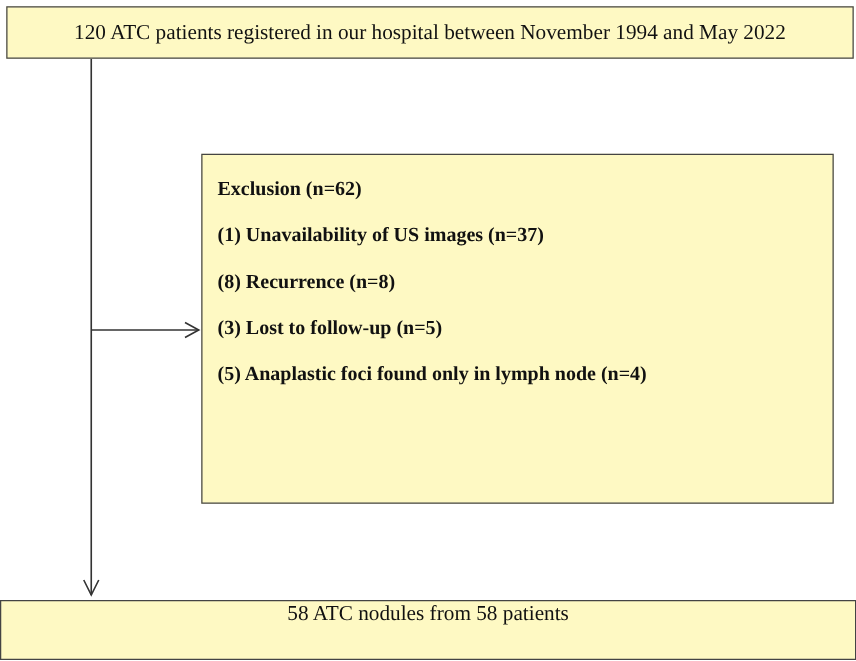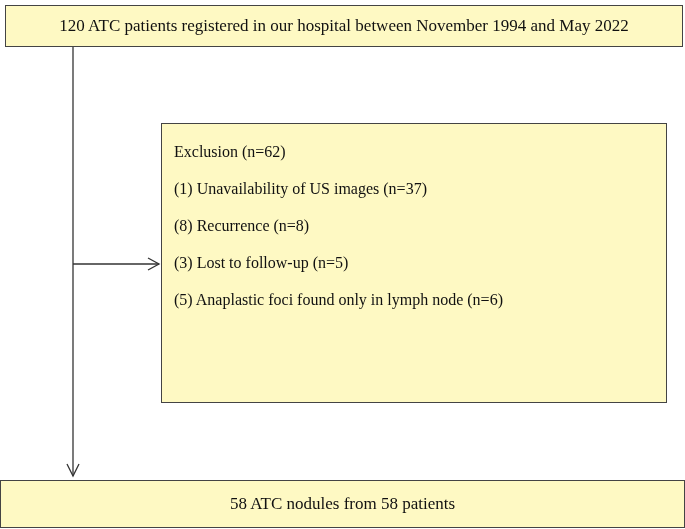--- a/index.html
+++ b/index.html
@@ -1,22 +1,22 @@
 <!DOCTYPE html>
 <html><head>
 <meta charset="utf-8">
 <style>
   html, body { margin:0; padding:0; background:#ffffff; }
   body { width:685px; height:529px; position:relative; overflow:hidden;
          font-family:"Liberation Serif", "DejaVu Serif", serif; color:#111; }
   .box { position:absolute; border:1px solid #444; background:#fef9c3; box-sizing:border-box; }
   #top-box { left:5px; top:5px; width:678px; height:42px; display:flex; align-items:center; justify-content:center; font-size:17px; }
-  #excl-box { left:161px; top:123px; width:506px; height:280px; padding:14px 0 0 12px; font-size:16px; }
+  #excl-box { left:161px; top:123px; width:506px; height:280px; padding:14px 0 0 12px; font-size:16px;font-weight:bold; }
   #excl-box .line { height:37px; line-height:28px; white-space:nowrap; }
-  #bottom-box { left:0px; top:480px; width:685px; height:48px; display:flex; align-items:center; justify-content:center; font-size:17px; }
+  #bottom-box { left:0px; top:480px; width:685px; height:48px; display:flex; align-items:flex-start; justify-content:center; font-size:17px; }
   svg.connectors { position:absolute; left:0; top:0; }
 </style>
 </head>
 <body>
 
 <svg class="connectors" width="685" height="529">
   <line x1="73" y1="47" x2="73" y2="476" stroke="#333" stroke-width="1.3"></line>
   <polyline points="67,464 73,476 79,464" fill="none" stroke="#333" stroke-width="1.3"></polyline>
   <line x1="73" y1="264" x2="159" y2="264" stroke="#333" stroke-width="1.3"></line>
   <polyline points="148,258 159,264 148,270" fill="none" stroke="#333" stroke-width="1.3"></polyline>
@@ -24,18 +24,18 @@
 
 <div class="box" id="top-box">
   <span>120 ATC patients registered in our hospital between November 1994 and May 2022</span>
 </div>
 
 <div class="box" id="excl-box">
   <div class="line">Exclusion (n=62)</div>
   <div class="line">(1) Unavailability of US images (n=37)</div>
   <div class="line">(8) Recurrence (n=8)</div>
   <div class="line">(3) Lost to follow-up (n=5)</div>
-  <div class="line">(5) Anaplastic foci found only in lymph node (n=6)</div>
+  <div class="line">(5) Anaplastic foci found only in lymph node (n=4)</div>
 </div>
 
 <div class="box" id="bottom-box">
   <span>58 ATC nodules from 58 patients</span>
 </div>
 
 </body></html>

